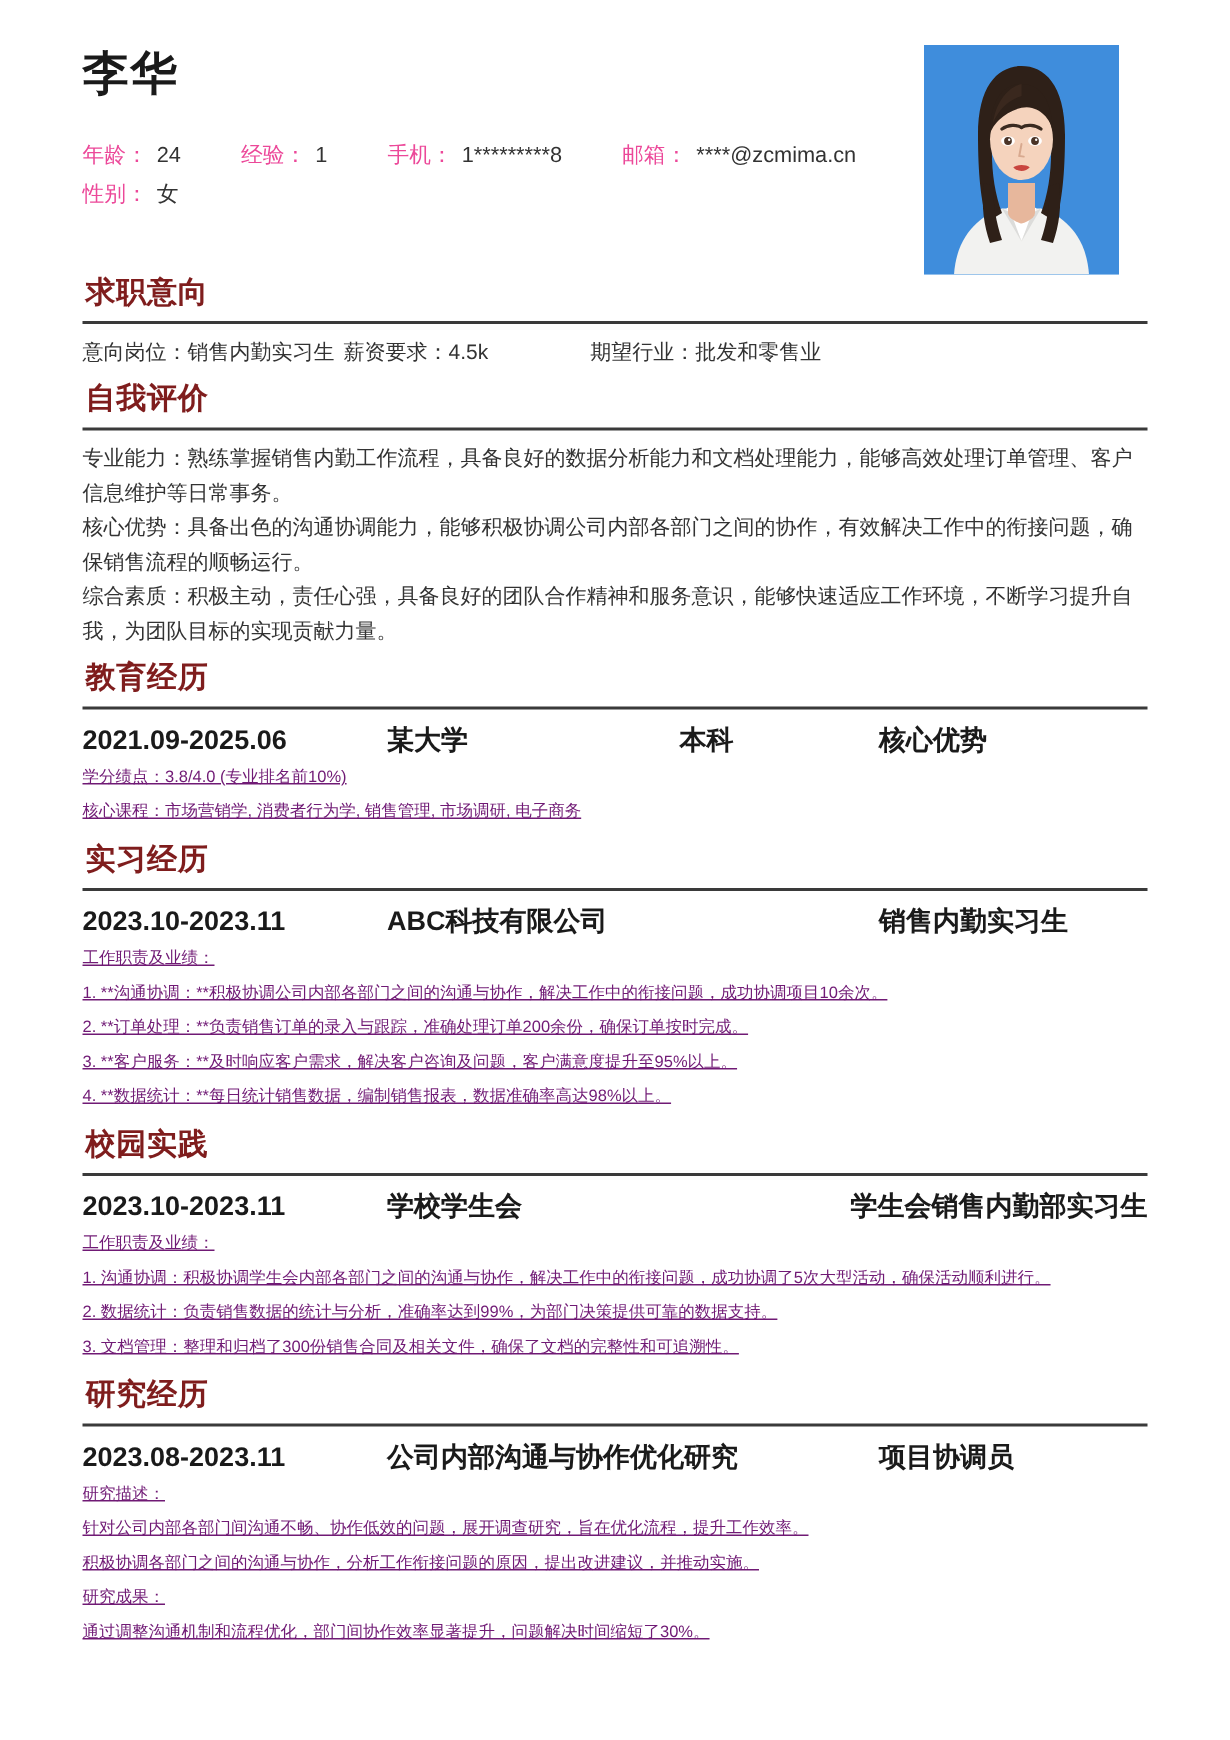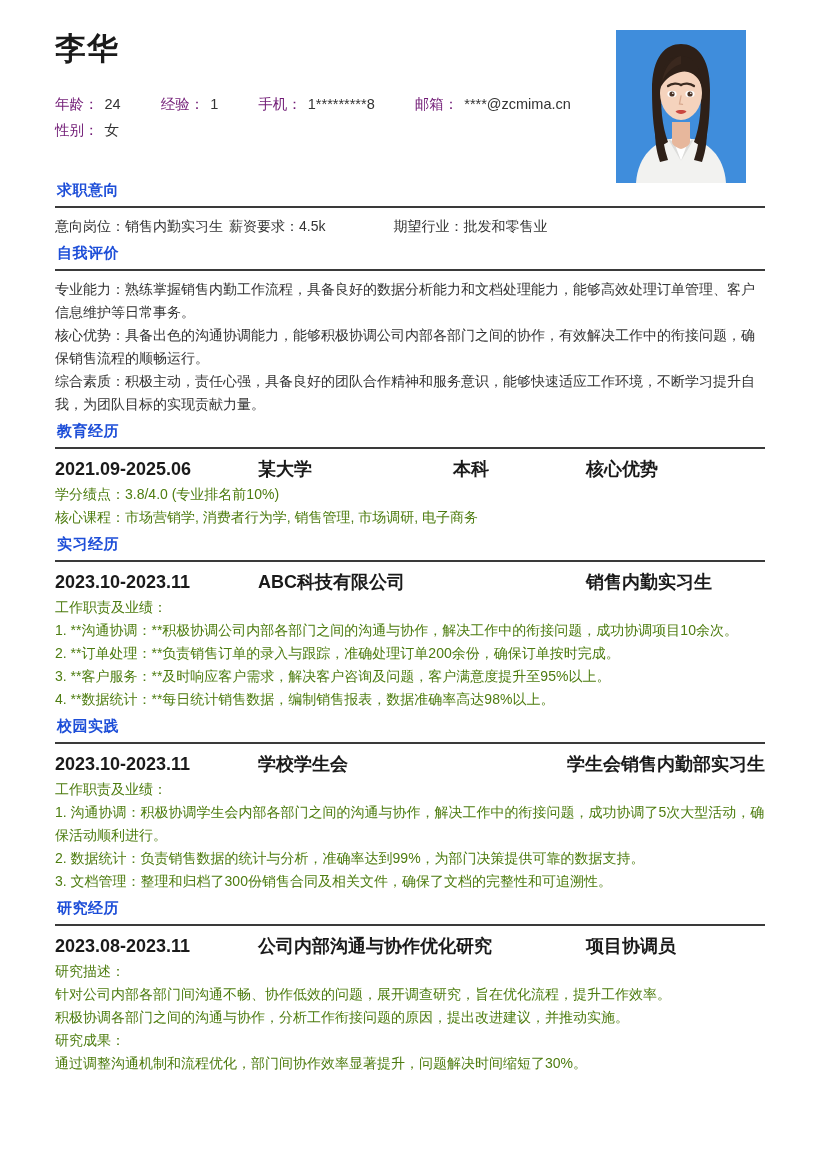--- a/index.html
+++ b/index.html
@@ -34,42 +34,42 @@
     line-height: 1.25;
     margin: 0 0 22px 0;
   }
   .info-line {
     font-size: 14.5px;
     color: #333;
     line-height: 26px;
     white-space: nowrap;
   }
   .info-item { display: inline-block; }
-  .info-label { color: #701a75; }
+  .info-label { color: #ec4899; }
   .info-value { color: #333; }
   .gap-lg { display: inline-block; width: 36px; }
   .gap-md { display: inline-block; width: 6px; }
 
   .photo {
     position: absolute;
     right: 19px;
     top: 30px;
     width: 130px;
     height: 153px;
     background: #3f8ddc;
     overflow: hidden;
   }
   .photo svg { display: block; width: 130px; height: 153px; }
 
   
   .section { margin-top: 6px; }
   .section-title {
-    font-size: 15px;
+    font-size: 20px;
     font-weight: bold;
-    color: #1d4ed8;
+    color: #7f1d1d;
     padding: 0 0 6px 2px;
     border-bottom: 2px solid #3a3a3a;
     letter-spacing: 0.5px;
   }
   .section-body {
     padding-top: 7px;
     font-size: 14px;
     line-height: 23px;
     color: #333;
   }
@@ -85,24 +85,25 @@
     line-height: 23px;
     margin-top: 2px;
   }
   .col-date  { position: absolute; left: 0px; }
   .col-org   { position: absolute; left: 203px; }
   .col-mid   { position: absolute; left: 398px; }
   .col-role  { position: absolute; left: 531px; }
   .col-role-right { position: absolute; right: 0px; }
 
   .entry-body {
-    font-size: 14px;
+    font-size: 11px;
     line-height: 23px;
-    color: #4d7c0f;
+    color: #701a75;
     padding-top: 2px;
+    text-decoration: underline;
   }
   .entry-body p { margin: 0; }
 </style>
 </head>
 <body>
 
 <div class="page">
 
   <div class="header">
     <div class="name">李华</div>

